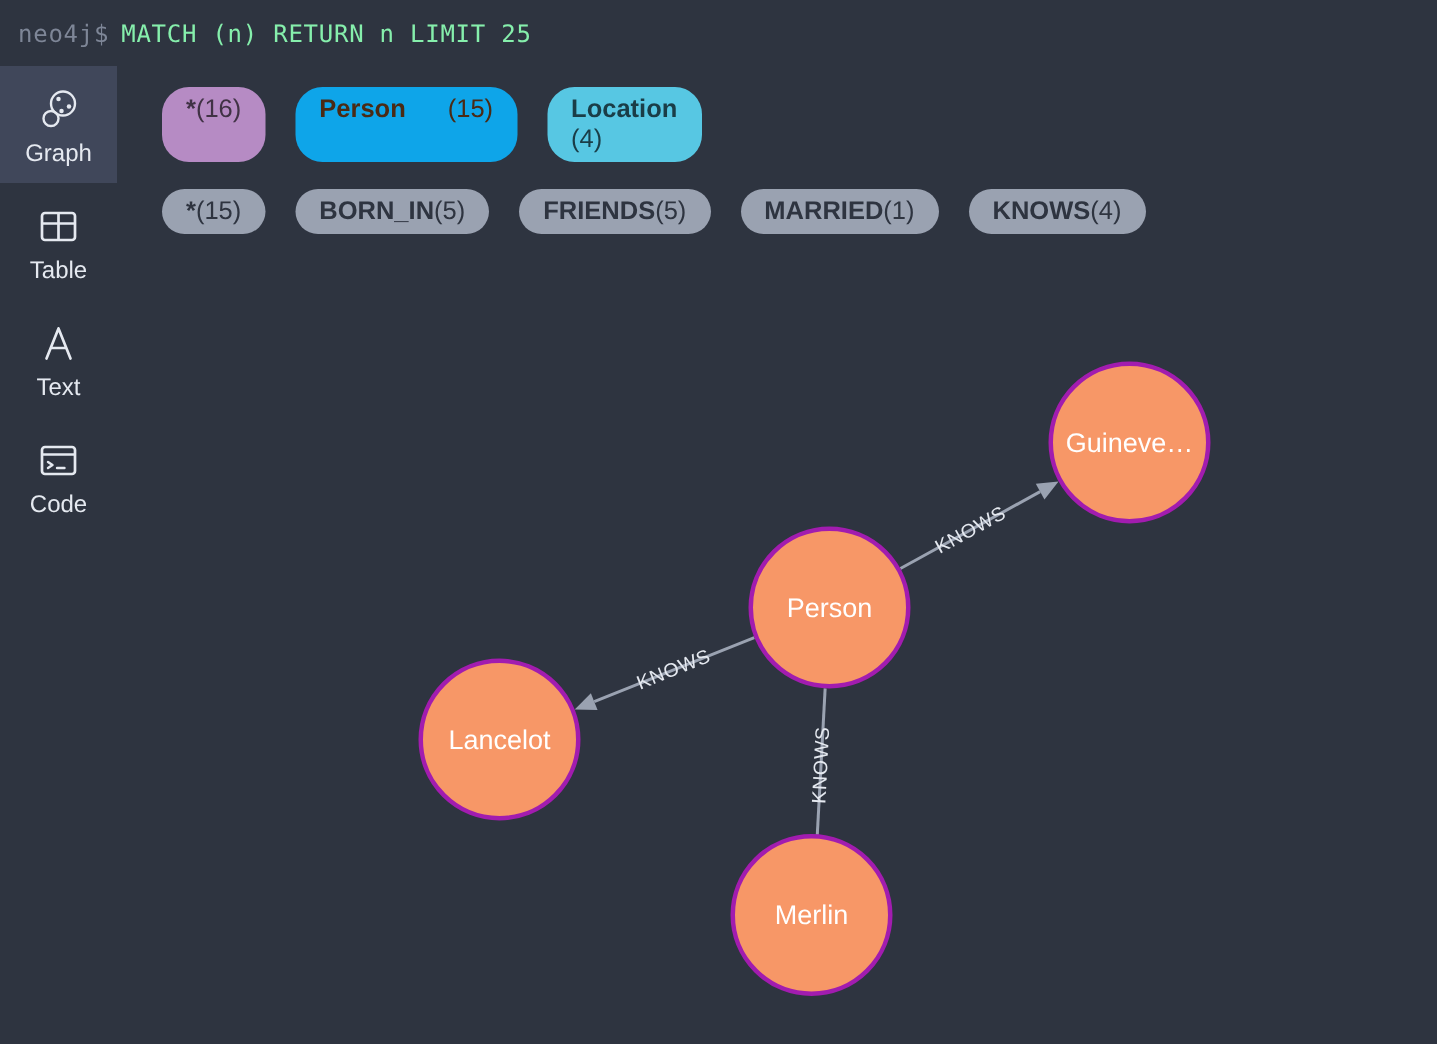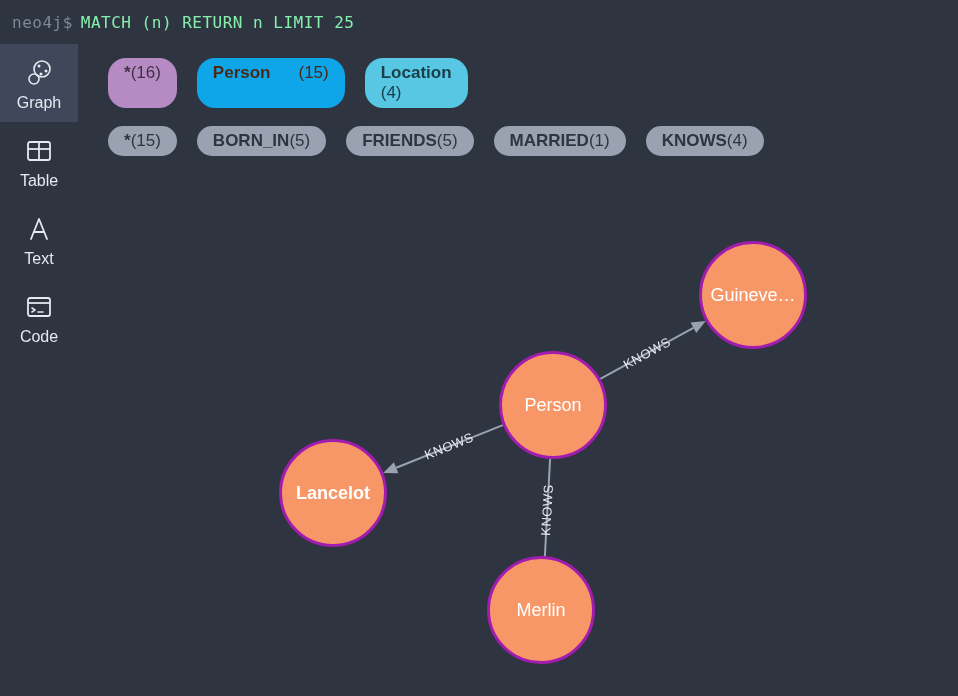--- a/index.html
+++ b/index.html
@@ -254,17 +254,17 @@
           <line x1="424.862258692196" y1="255.0550965231216" x2="318.1364149801976" y2="297.74543400792095" class="edge-line"></line>
           <polygon points="305.137741307804,302.9449034768784 315.908070922073,292.1745738626094 320.36475903832223,303.3162941532325" class="edge-arrow"></polygon>
           <line x1="472.0983684861404" y1="288.9219856325579" x2="466.6539063507862" y2="390.09824031455673" class="edge-line"></line>
           <polygon points="465.9016315138596,404.0780143674421 460.6625746138353,389.7758368130168 472.6452380877371,390.4206438160967" class="edge-arrow"></polygon>
         </svg>
     <div class="edge-label" style="left: 568.866px; top: 183.373px; transform: translate(-50%, -50%) rotate(-28.8108deg);">KNOWS</div>
         <div class="edge-label" style="left: 371.499px; top: 276.4px; transform: translate(-50%, -50%) rotate(338.199deg);">KNOWS</div>
         <div class="edge-label" style="left: 469.376px; top: 339.51px; transform: translate(-50%, -50%) rotate(273.08deg);">KNOWS</div>
         <div class="node" style="left: 475px; top: 235px;">Person</div>
         <div class="node" style="left: 675px; top: 125px;">Guineve…</div>
-        <div class="node" style="left: 255px; top: 323px; font-weight: bold;">Lancelot</div>
+        <div class="node" style="left: 255px; top: 323px;">Lancelot</div>
         <div class="node" style="left: 463px; top: 440px;">Merlin</div>
       </div>
   </div>
 </div>
 
 </body></html>

